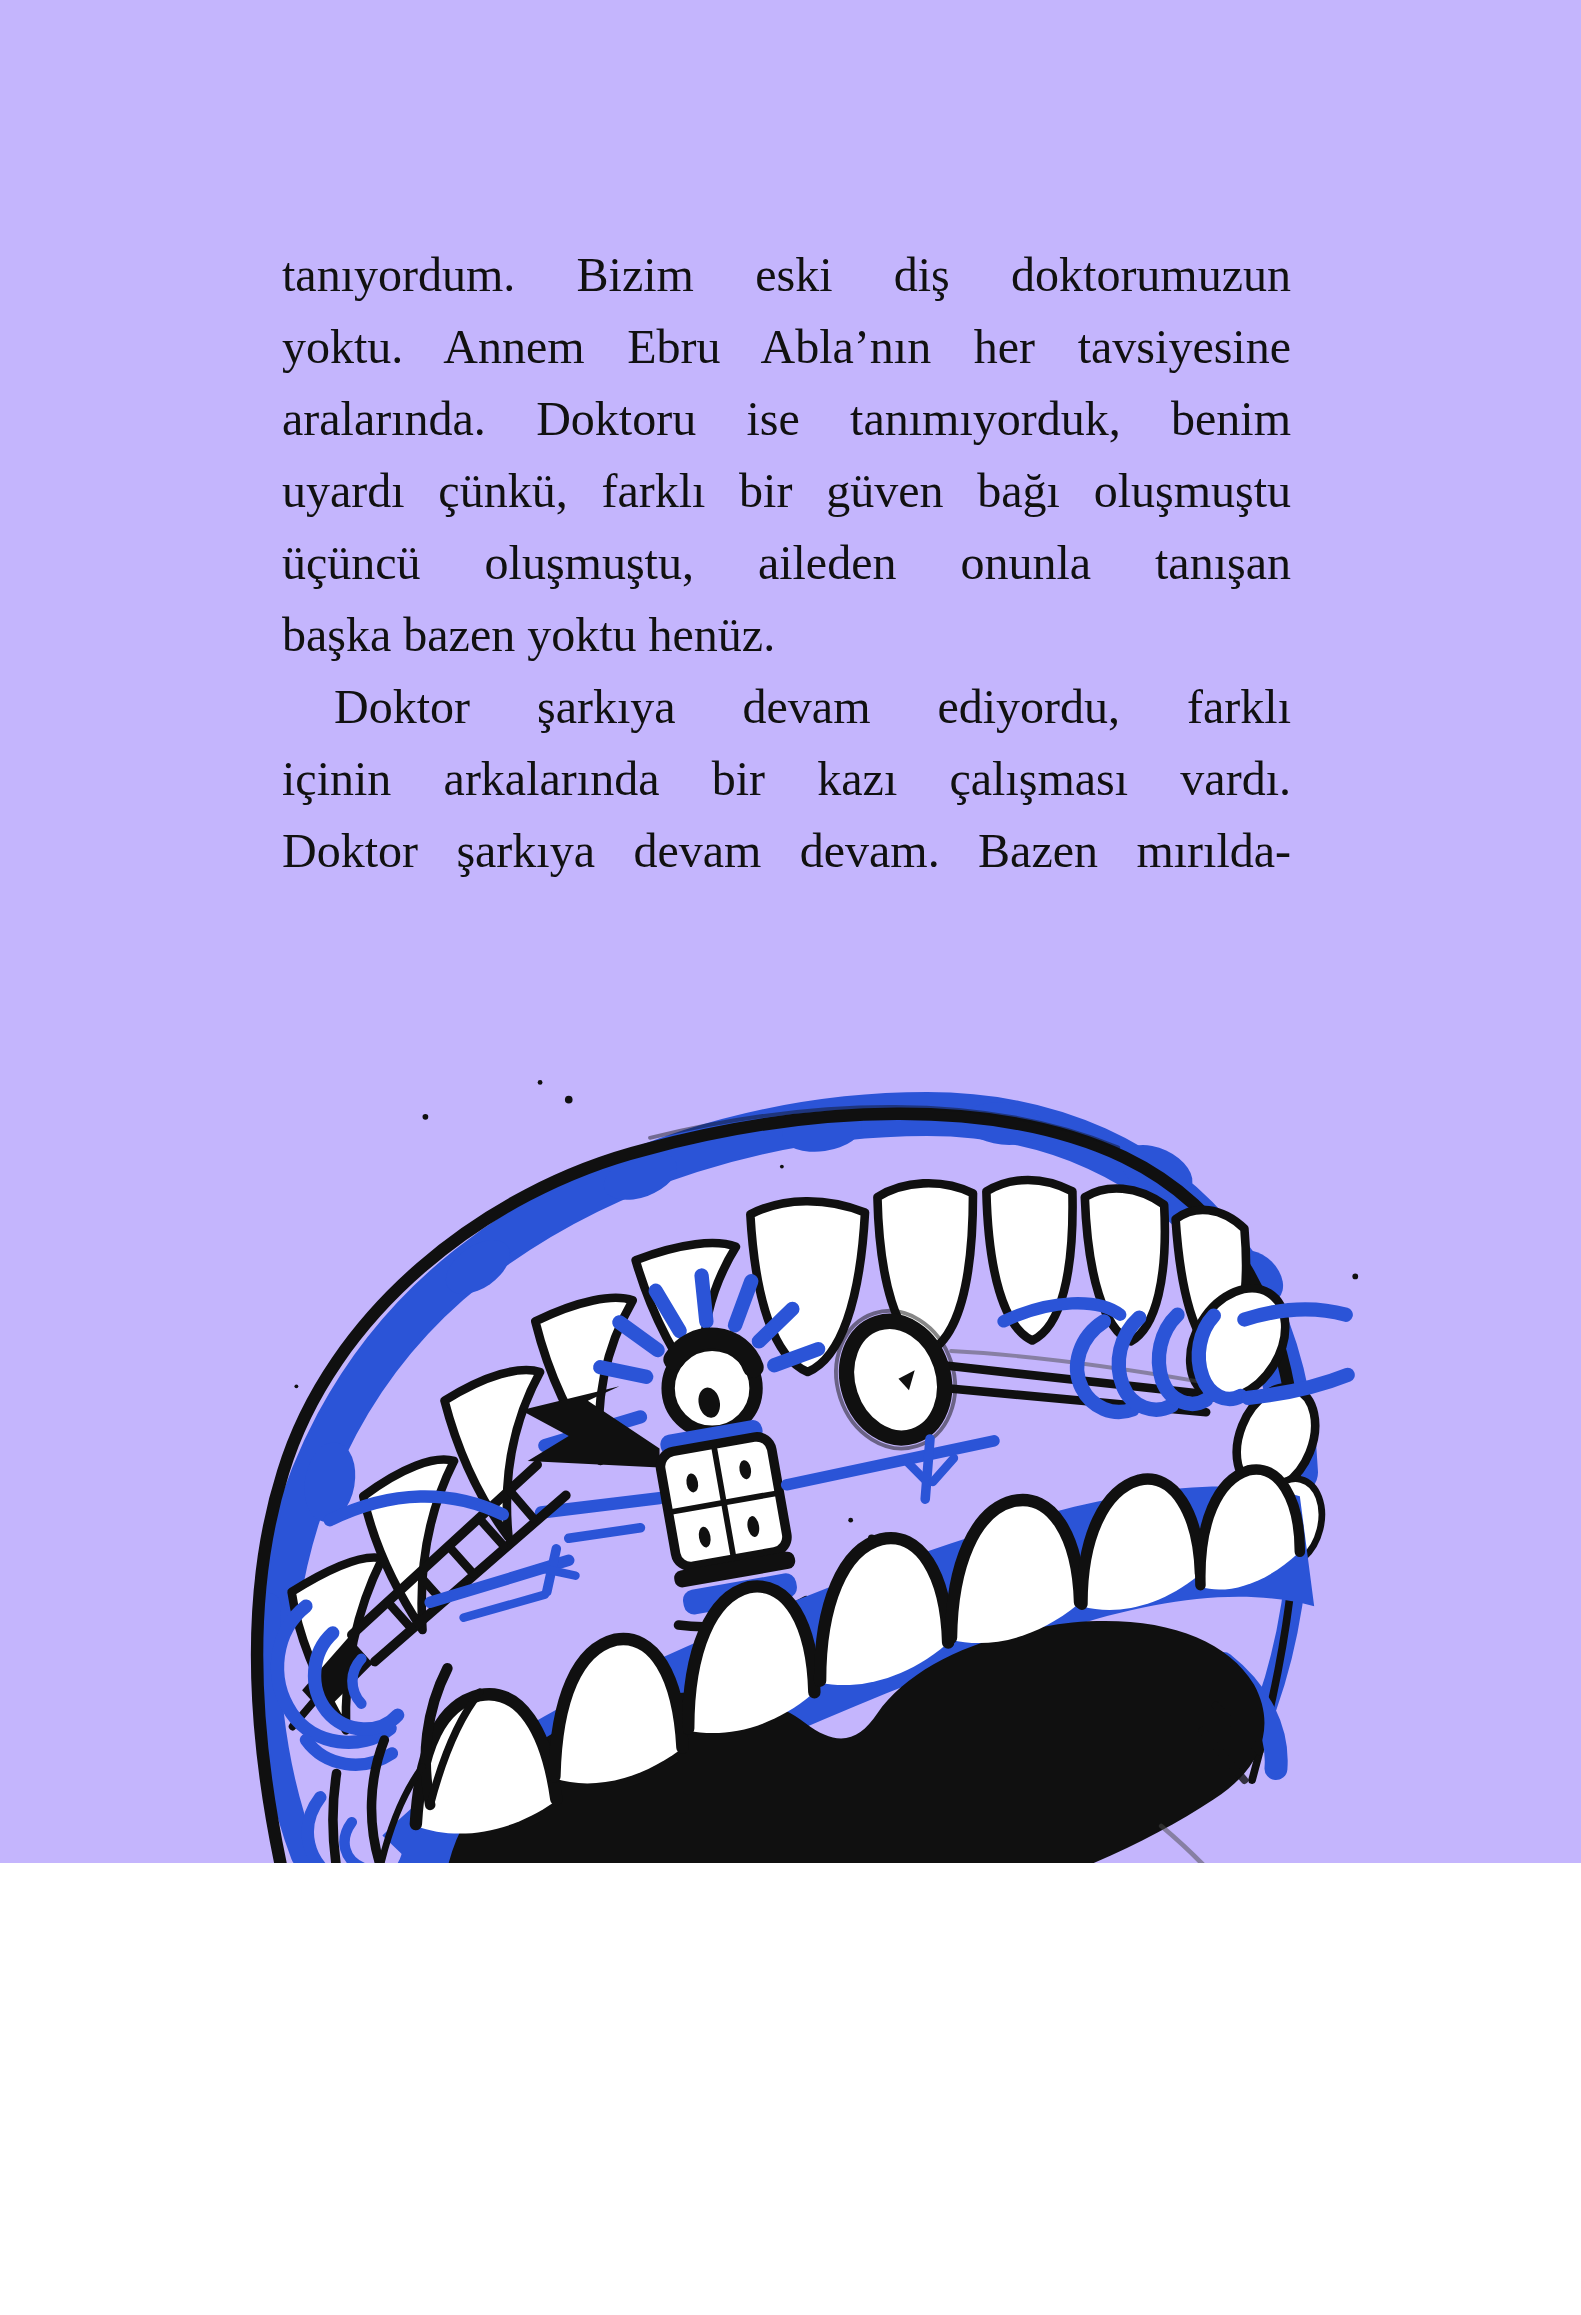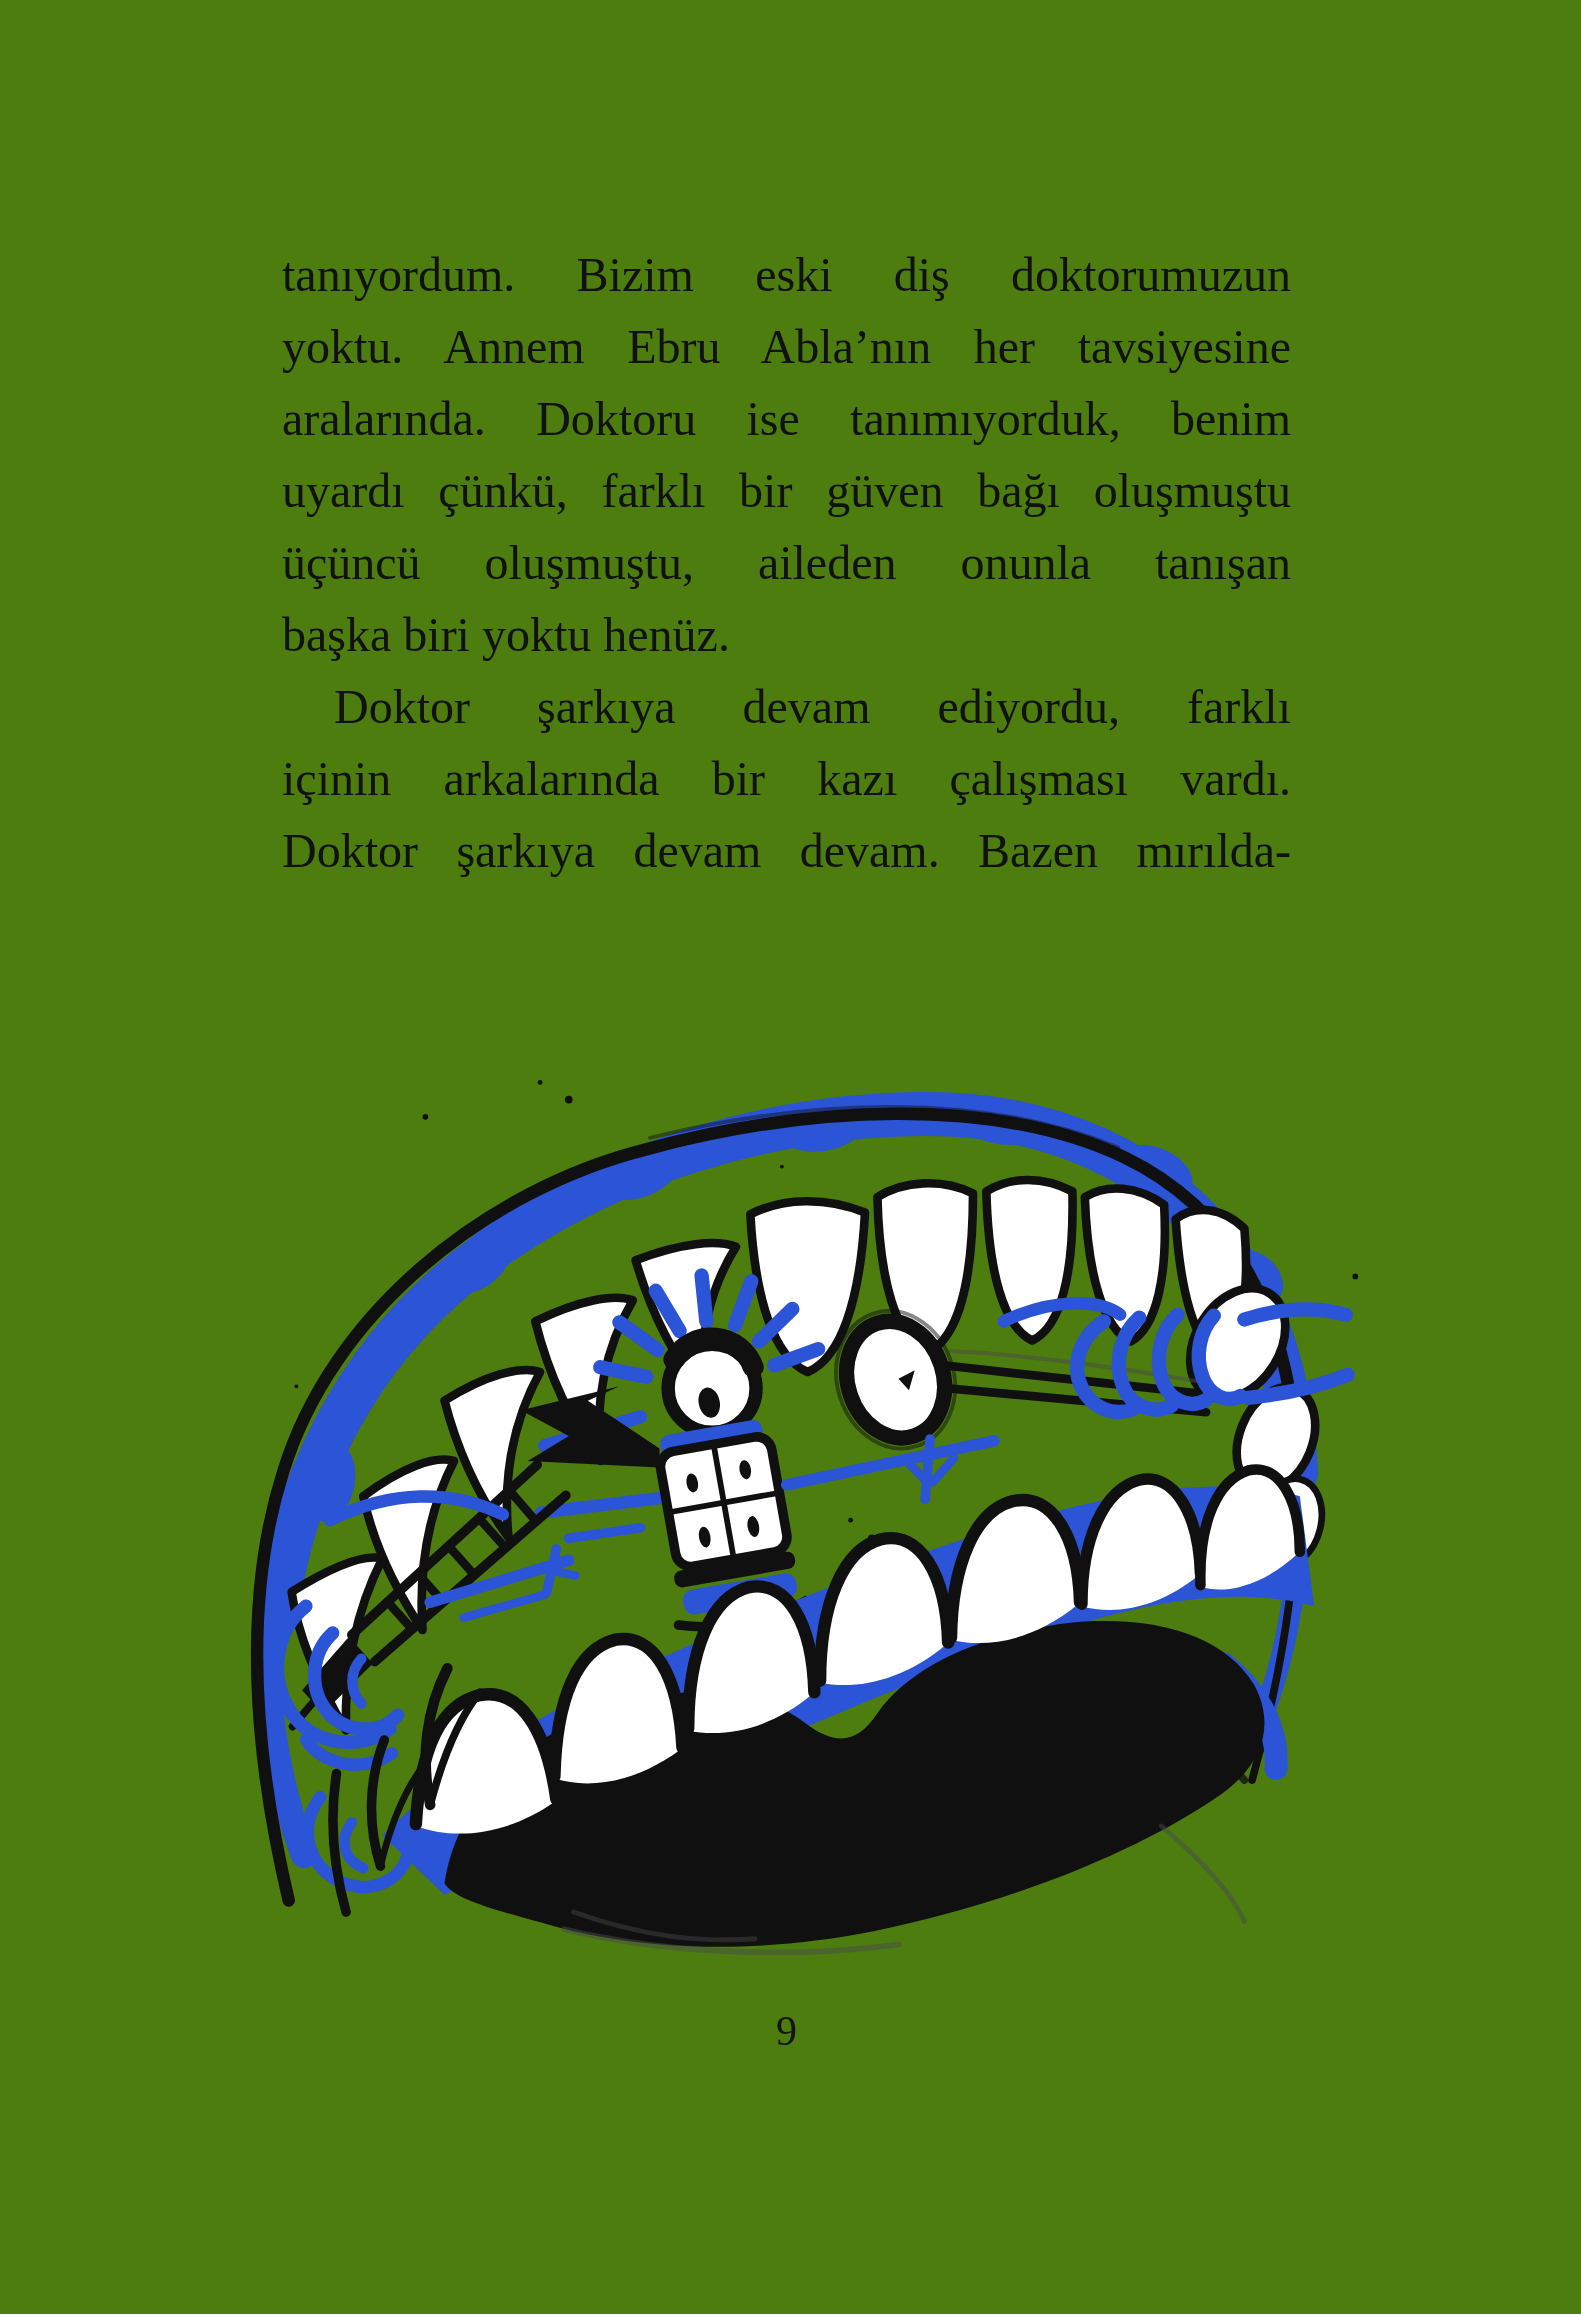--- a/index.html
+++ b/index.html
@@ -1,18 +1,18 @@
 <!DOCTYPE html>
 <html style="--ink: #101010; --blue: #2b54d7;"><head>
 <meta charset="utf-8">
 <style>
   :root { --ink:#101010; --blue:#2b54d7; }
   html,body { margin:0; padding:0; background:#ffffff; }
   .page {
-    position:relative; width:1581px; height:2314px; background:#4d7c0f;
+    position:relative; width:1581px; height:1863px; background:#c4b5fd;
     font-family:"Liberation Serif","DejaVu Serif",serif; color:#111111;
     overflow:hidden;
   }
   .textblock { position:absolute; left:282px; top:239px; width:1009px;
     font-size:48px; line-height:72px; }
   .line { text-align:justify; text-align-last:justify; height:72px; }
   .line.para-end { text-align-last:left; }
   .line.indent { text-indent:52px; }
   .pagenum { position:absolute; left:282px; top:2007px; width:1009px;
     text-align:center; font-size:42px; color:#141414; }
@@ -30,21 +30,21 @@
 <body>
 
 <div class="page">
 
   <div class="textblock">
     <div class="line">tanıyordum. Bizim eski diş doktorumuzun</div>
     <div class="line">yoktu. Annem Ebru Abla’nın her tavsiyesine</div>
     <div class="line">aralarında. Doktoru ise tanımıyorduk, benim</div>
     <div class="line">uyardı çünkü, farklı bir güven bağı oluşmuştu</div>
     <div class="line">üçüncü oluşmuştu, aileden onunla tanışan</div>
-    <div class="line para-end">başka biri yoktu henüz.</div>
+    <div class="line para-end">başka bazen yoktu henüz.</div>
     <div class="line indent">Doktor şarkıya devam ediyordu, farklı</div>
     <div class="line">içinin arkalarında bir kazı çalışması vardı.</div>
     <div class="line">Doktor şarkıya devam devam. Bazen mırılda-</div>
   </div>
 
   <svg class="illo" viewBox="0 0 1175 925" xmlns="http://www.w3.org/2000/svg" aria-hidden="true">
 
     <g>
       <path class="sb" stroke-width="46" d="M 40,560 C 60,430 120,300 240,205 C 380,95 560,45 720,45 C 850,45 960,95 1030,185 C 1080,250 1102,330 1106,420"></path>
       <ellipse class="fB" cx="250" cy="205" rx="38" ry="22" transform="rotate(-35 250 205)"></ellipse>

